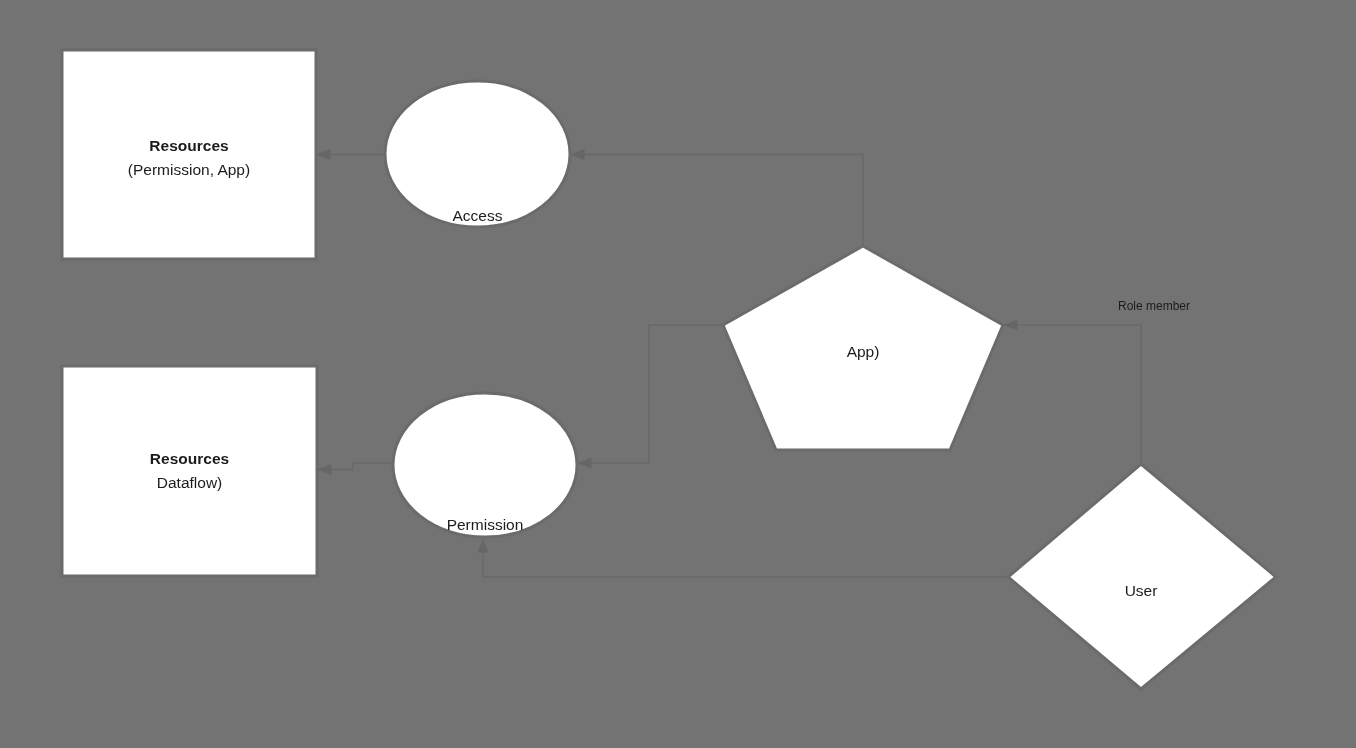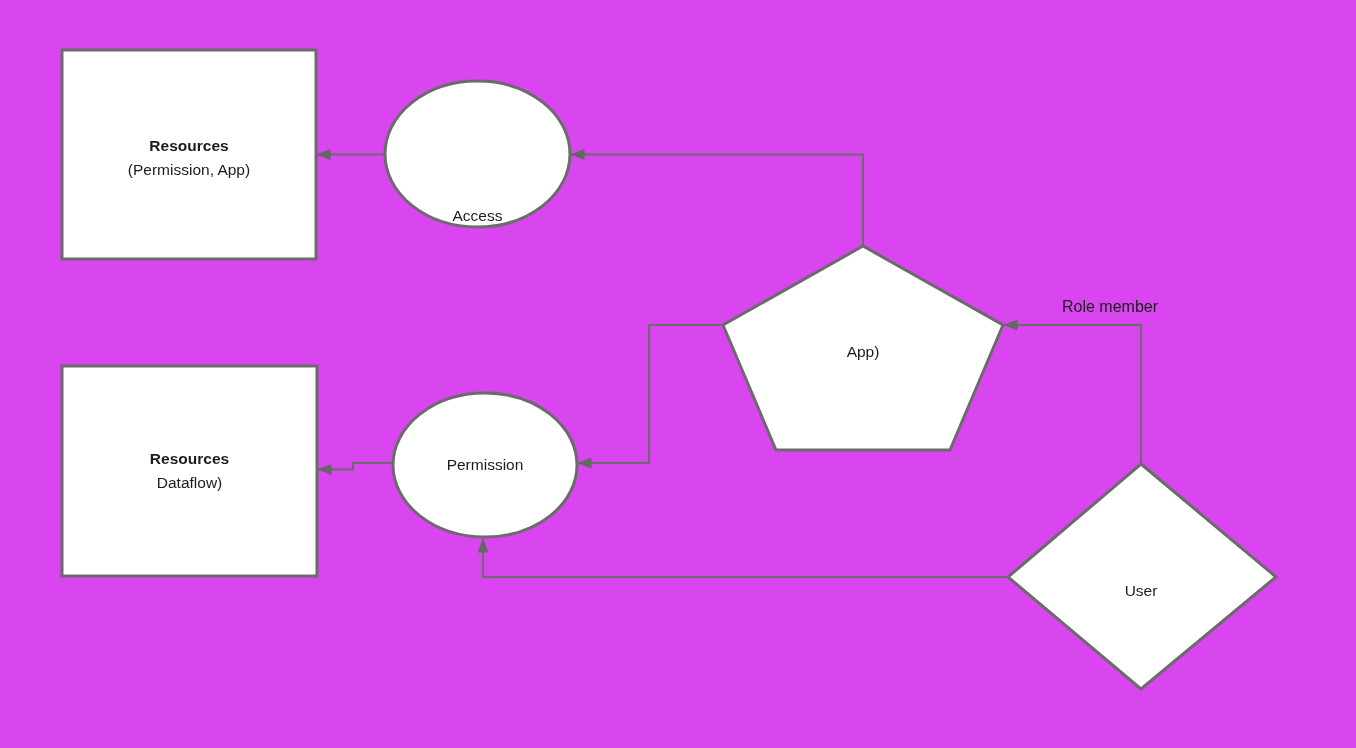--- a/index.html
+++ b/index.html
@@ -4,21 +4,21 @@
 <style>
   html, body {
     margin: 0;
     padding: 0;
     background: #ffffff;
   }
   .stage {
     position: relative;
     width: 1356px;
     height: 748px;
-    background: #d946ef;
+    background: #737373;
     font-family: "Liberation Sans", sans-serif;
     color: #1c1c1c;
     overflow: hidden;
   }
   .stage svg {
     position: absolute;
     left: 0;
     top: 0;
   }
   .lbl {
@@ -31,23 +31,23 @@
     font-size: 15.5px;
     line-height: 23.7px;
     color: #1c1c1c;
     white-space: nowrap;
   }
   .lbl .title { font-weight: 700; }
   .lbl-resources-top    { left: 62px;  top: 50px;  width: 254px; height: 209px; padding-top: 7px; box-sizing: border-box; }
   .lbl-access           { left: 385px; top: 82px;  width: 185px; height: 146px; justify-content: flex-end; }
   .lbl-roles            { left: 743px; top: 340px; width: 240px; display: block; }
   .lbl-resources-bottom { left: 62px;  top: 366px; width: 255px; height: 210px; }
-  .lbl-permission       { left: 393px; top: 393px; width: 184px; height: 144px; }
+  .lbl-permission       { left: 393px; top: 393px; width: 184px; height: 144px; justify-content: flex-end; }
   .lbl-user             { left: 1076px; top: 578px; width: 130px; height: 26px; }
-  .lbl-role-member      { left: 1030px; top: 295px; width: 160px; height: 24px; font-size: 16px; }
+  .lbl-role-member      { left: 1030px; top: 295px; width: 160px; height: 24px; font-size: 12px; align-items: flex-end; }
 </style>
 </head>
 <body>
 
 <div class="stage">
 
   <svg width="1356" height="748" viewBox="0 0 1356 748">
     <defs>
       <marker id="arrowhead" markerUnits="userSpaceOnUse" markerWidth="14" markerHeight="11" refX="13.5" refY="5.5" orient="auto">
         <path d="M0,0 L14,5.5 L0,11 Z" fill="#666666"></path>

